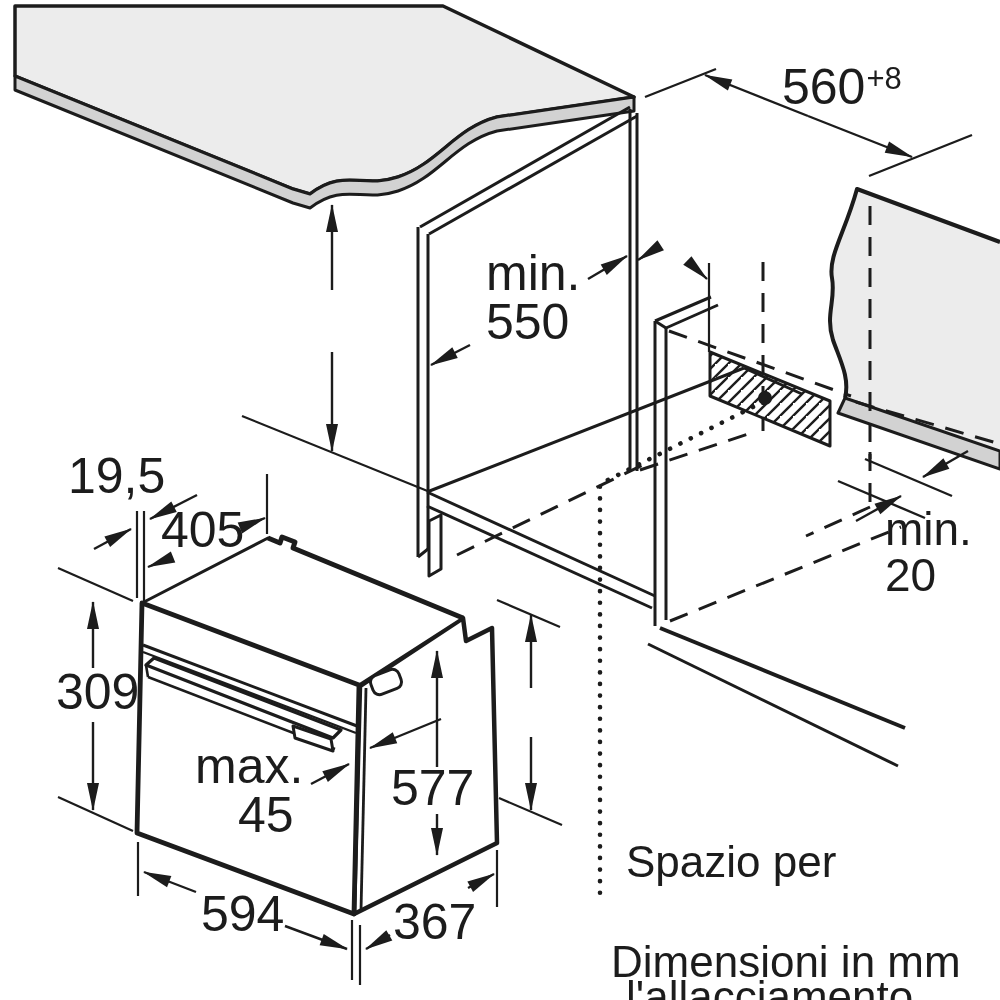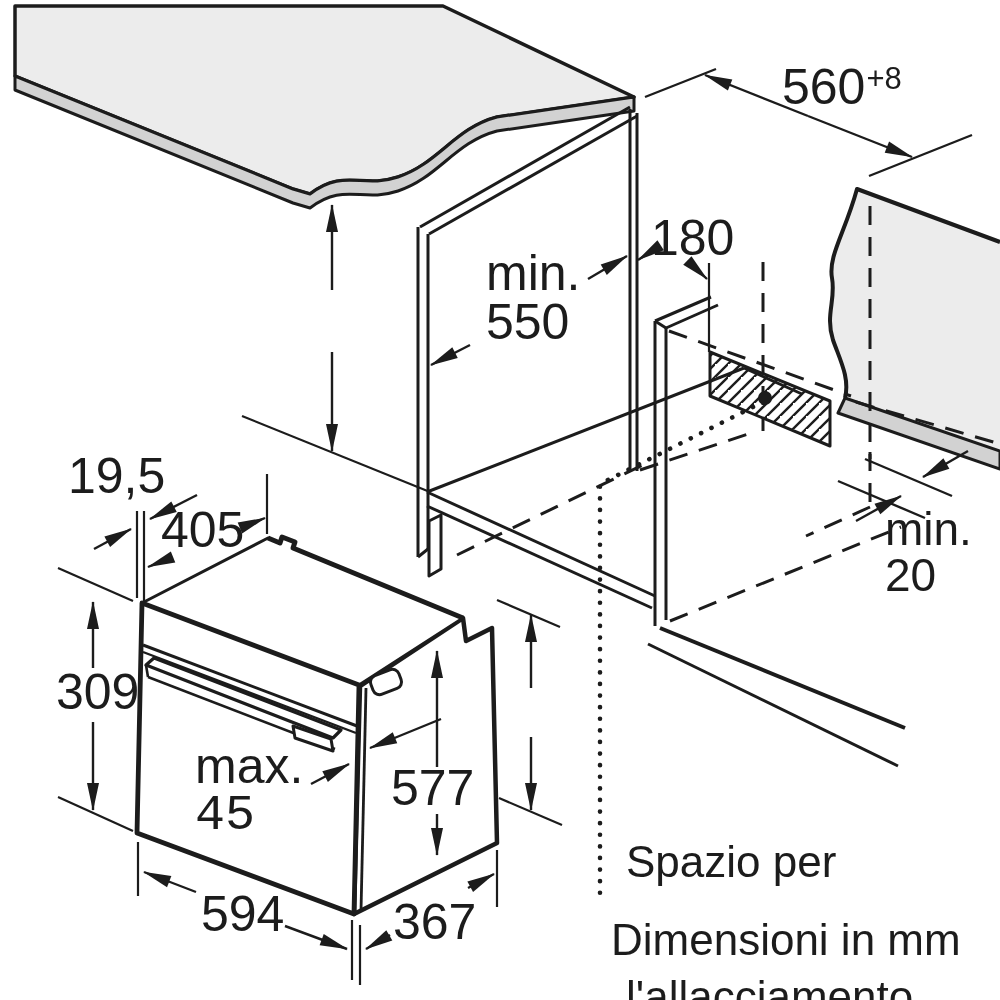--- a/index.html
+++ b/index.html
@@ -2,21 +2,21 @@
 <html><head>
 <meta charset="utf-8">
 <style>
   html,body{margin:0;padding:0;background:#ffffff;}
   #stage{position:relative;width:1000px;height:1000px;background:#ffffff;overflow:hidden;
          font-family:"Liberation Sans", sans-serif;color:#1c1c1c;}
   #drawing{position:absolute;left:0;top:0;}
   .lbl{position:absolute;font-size:50px;line-height:50px;white-space:pre;color:#1c1c1c;}
   .lbl.two{line-height:49px;}
   .lbl sup{font-size:31px;position:relative;top:-15px;vertical-align:baseline;margin-left:1px;}
-  .lbl .indent{display:block;font-family:Liberation Mono, monospace;}
+  .lbl .indent{display:block;margin-left:43px;}
   .lbl .l2{display:block;}
   #dim-rear-gap{font-size:46px;line-height:46px;}
   .note{position:absolute;font-size:44px;line-height:45px;white-space:pre;color:#1c1c1c;}
   .ink{fill:#1c1c1c;}
   svg path, svg line, svg polyline, svg polygon, svg rect{stroke-linejoin:round;}
 </style>
 </head>
 <body>
 
 <div id="stage">
@@ -165,21 +165,20 @@
         <line x1="468" y1="888" x2="494" y2="874" marker-end="url(#arr)"></line>
       </g>
     </g>
   </svg>
 
   <div class="lbl" id="dim-niche-width" style="left:748px;top:62px;margin-left:34px;"><span>560</span><sup>+8</sup></div>
 
 
   <div class="lbl two" id="dim-niche-depth" style="left:486px;top:249px;"><span class="l2">min.</span><span class="l2">550</span></div>
 
-  <div class="lbl" id="dim-connection-offset" style="left:651px;top:213px;"><span>180</span></div>
 
   <div class="lbl two" id="dim-rear-gap" style="left:885px;top:506px;"><span class="l2">min.</span><span class="l2">20</span></div>
 
   <div class="lbl" id="dim-front-frame" style="left:68px;top:451px;"><span>19,5</span></div>
 
   <div class="lbl" id="dim-upper-depth" style="left:161px;top:505px;"><span>405</span></div>
 
   <div class="lbl" id="dim-height" style="left:56px;top:667px;"><span>309</span></div>
 
   <div class="lbl two" id="dim-door-protrusion" style="left:195px;top:742px;"><span class="l2">max.</span><span class="indent">45</span></div>
@@ -191,15 +190,15 @@
 
   <div class="lbl" id="dim-body-width" style="left:393px;top:897px;"><span>367</span></div>
 
   <div class="note" id="note-block" style="left:626px;top:749px;">
     <div>Spazio per</div>
     <div>l'allacciamento</div>
     
     
   </div>
 
-  <div class="note" id="footer-caption" style="left:611px;top:917px;"><span>Dimensioni in mm</span></div>
+  <div class="note" id="footer-caption" style="left:611px;top:939px;"><span>Dimensioni in mm</span></div>
 
 </div>
 
 </body></html>

